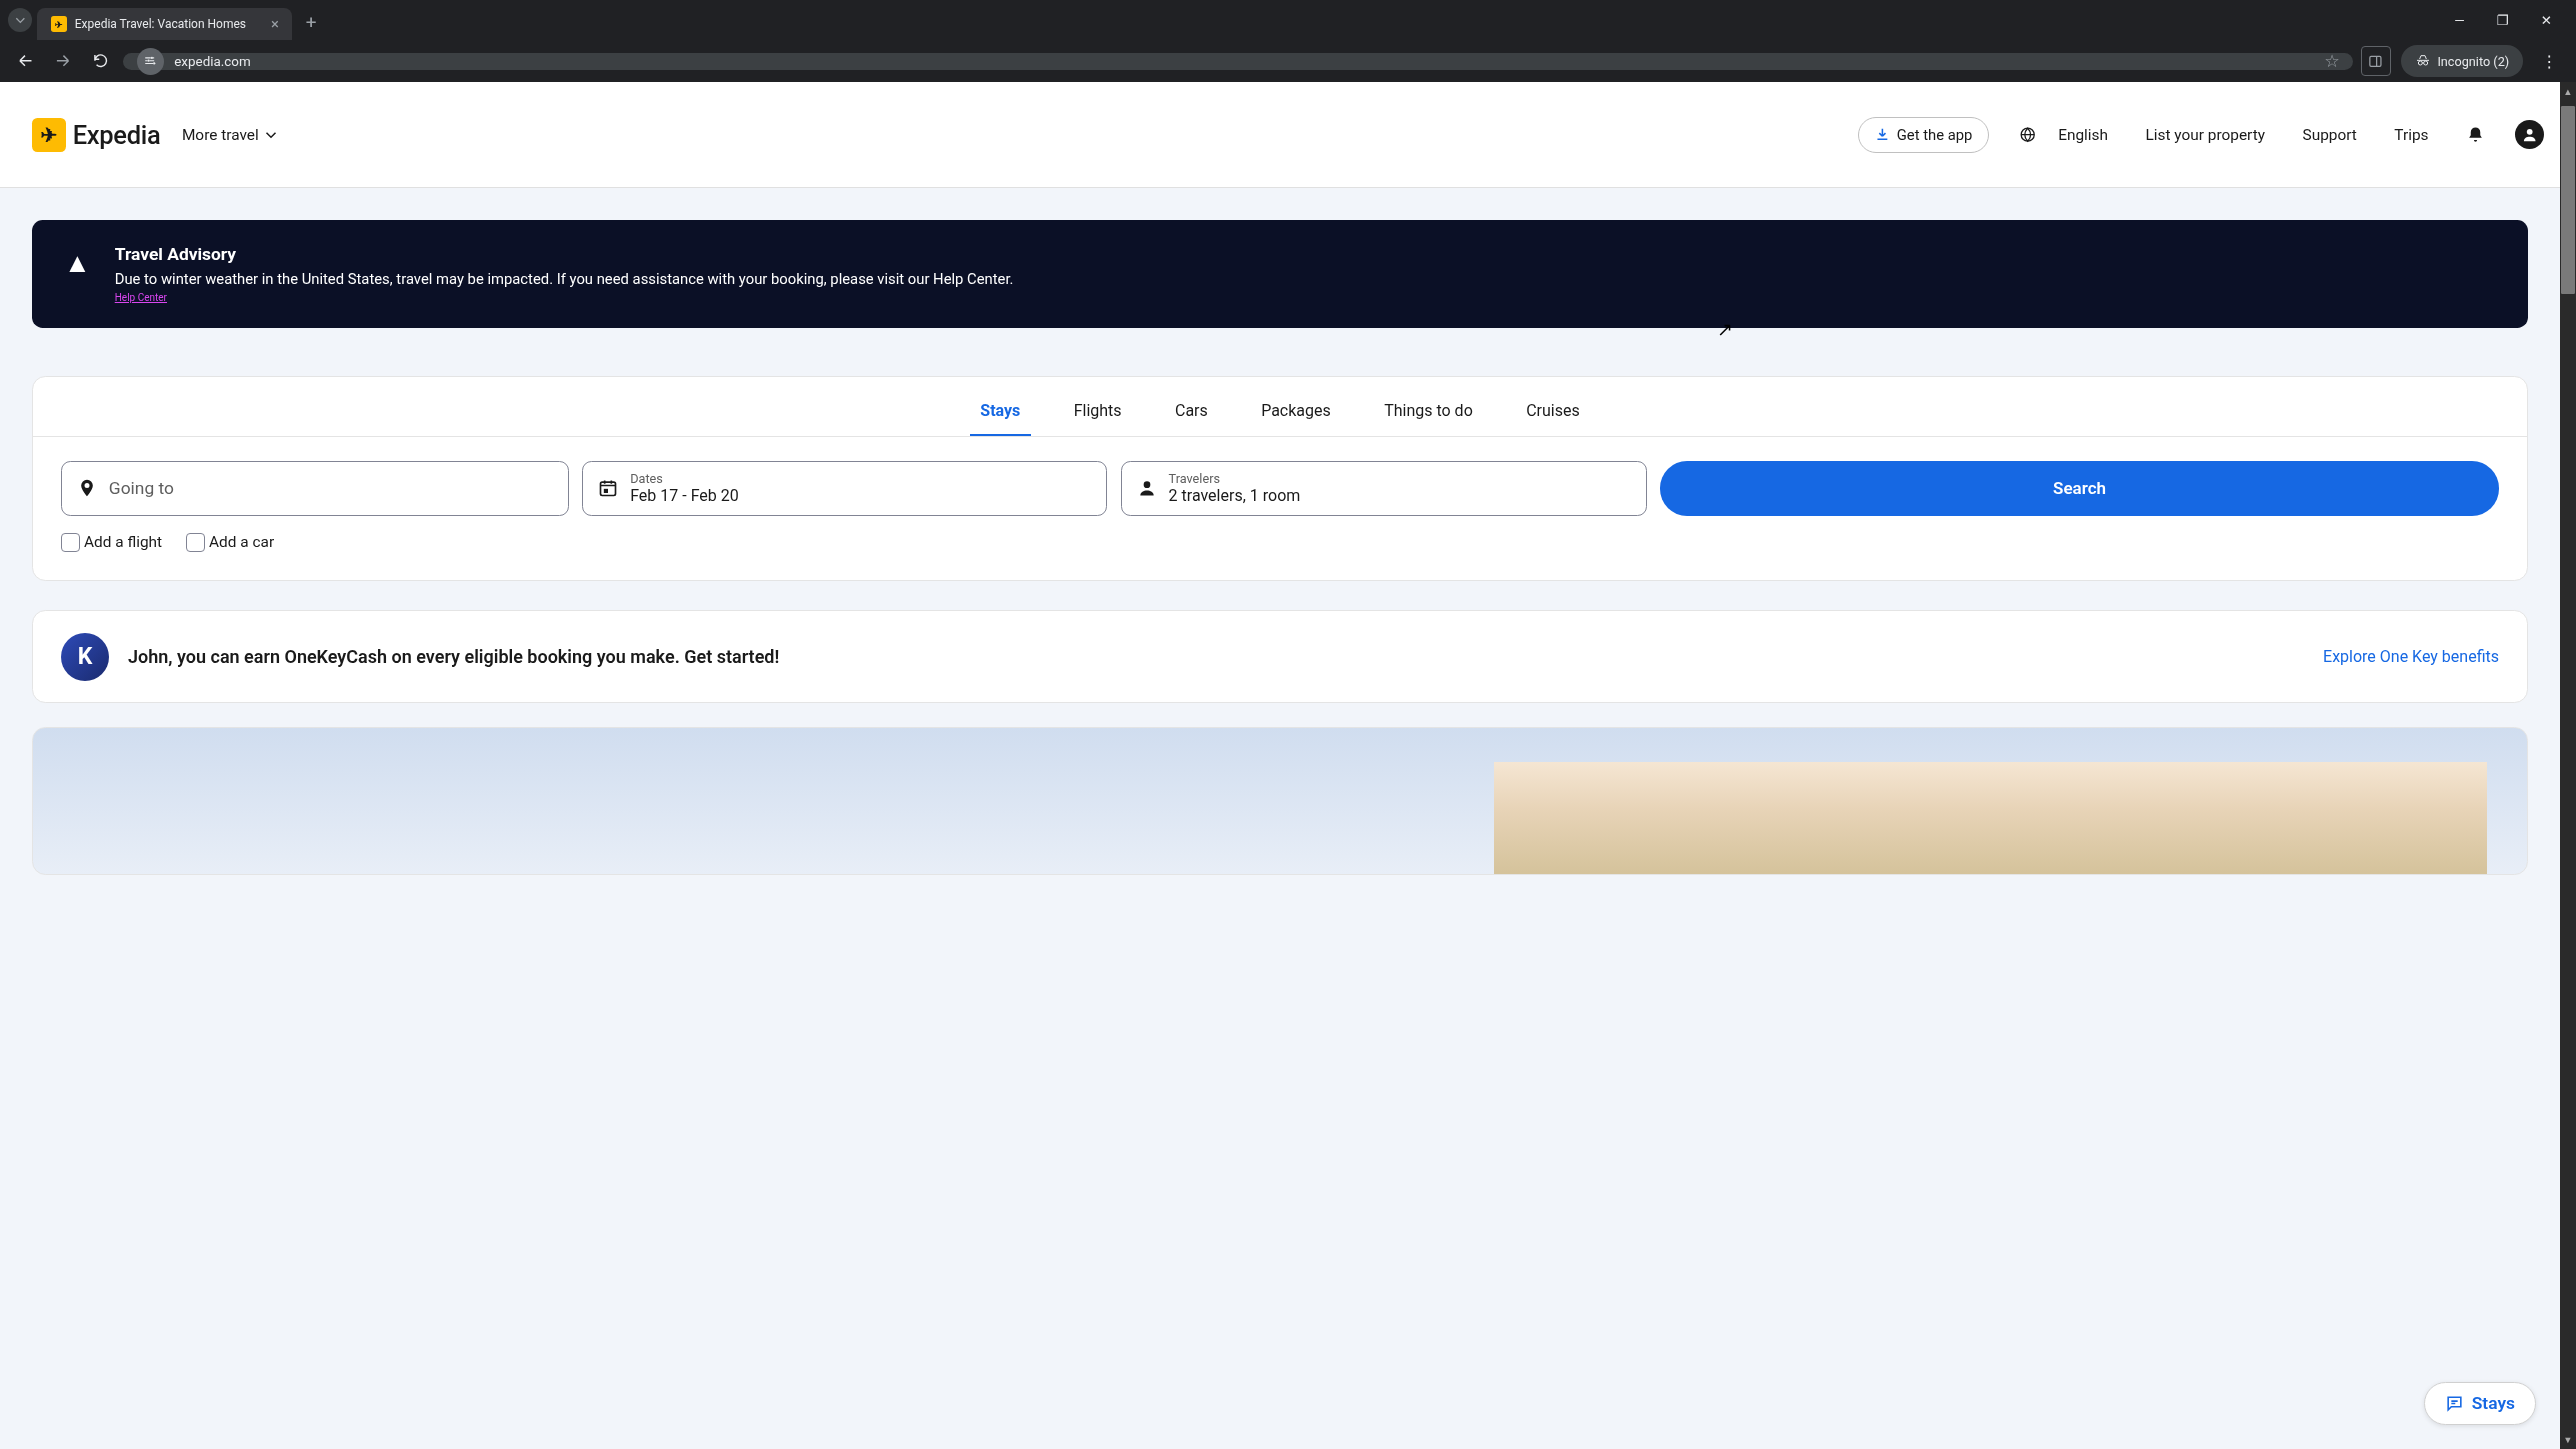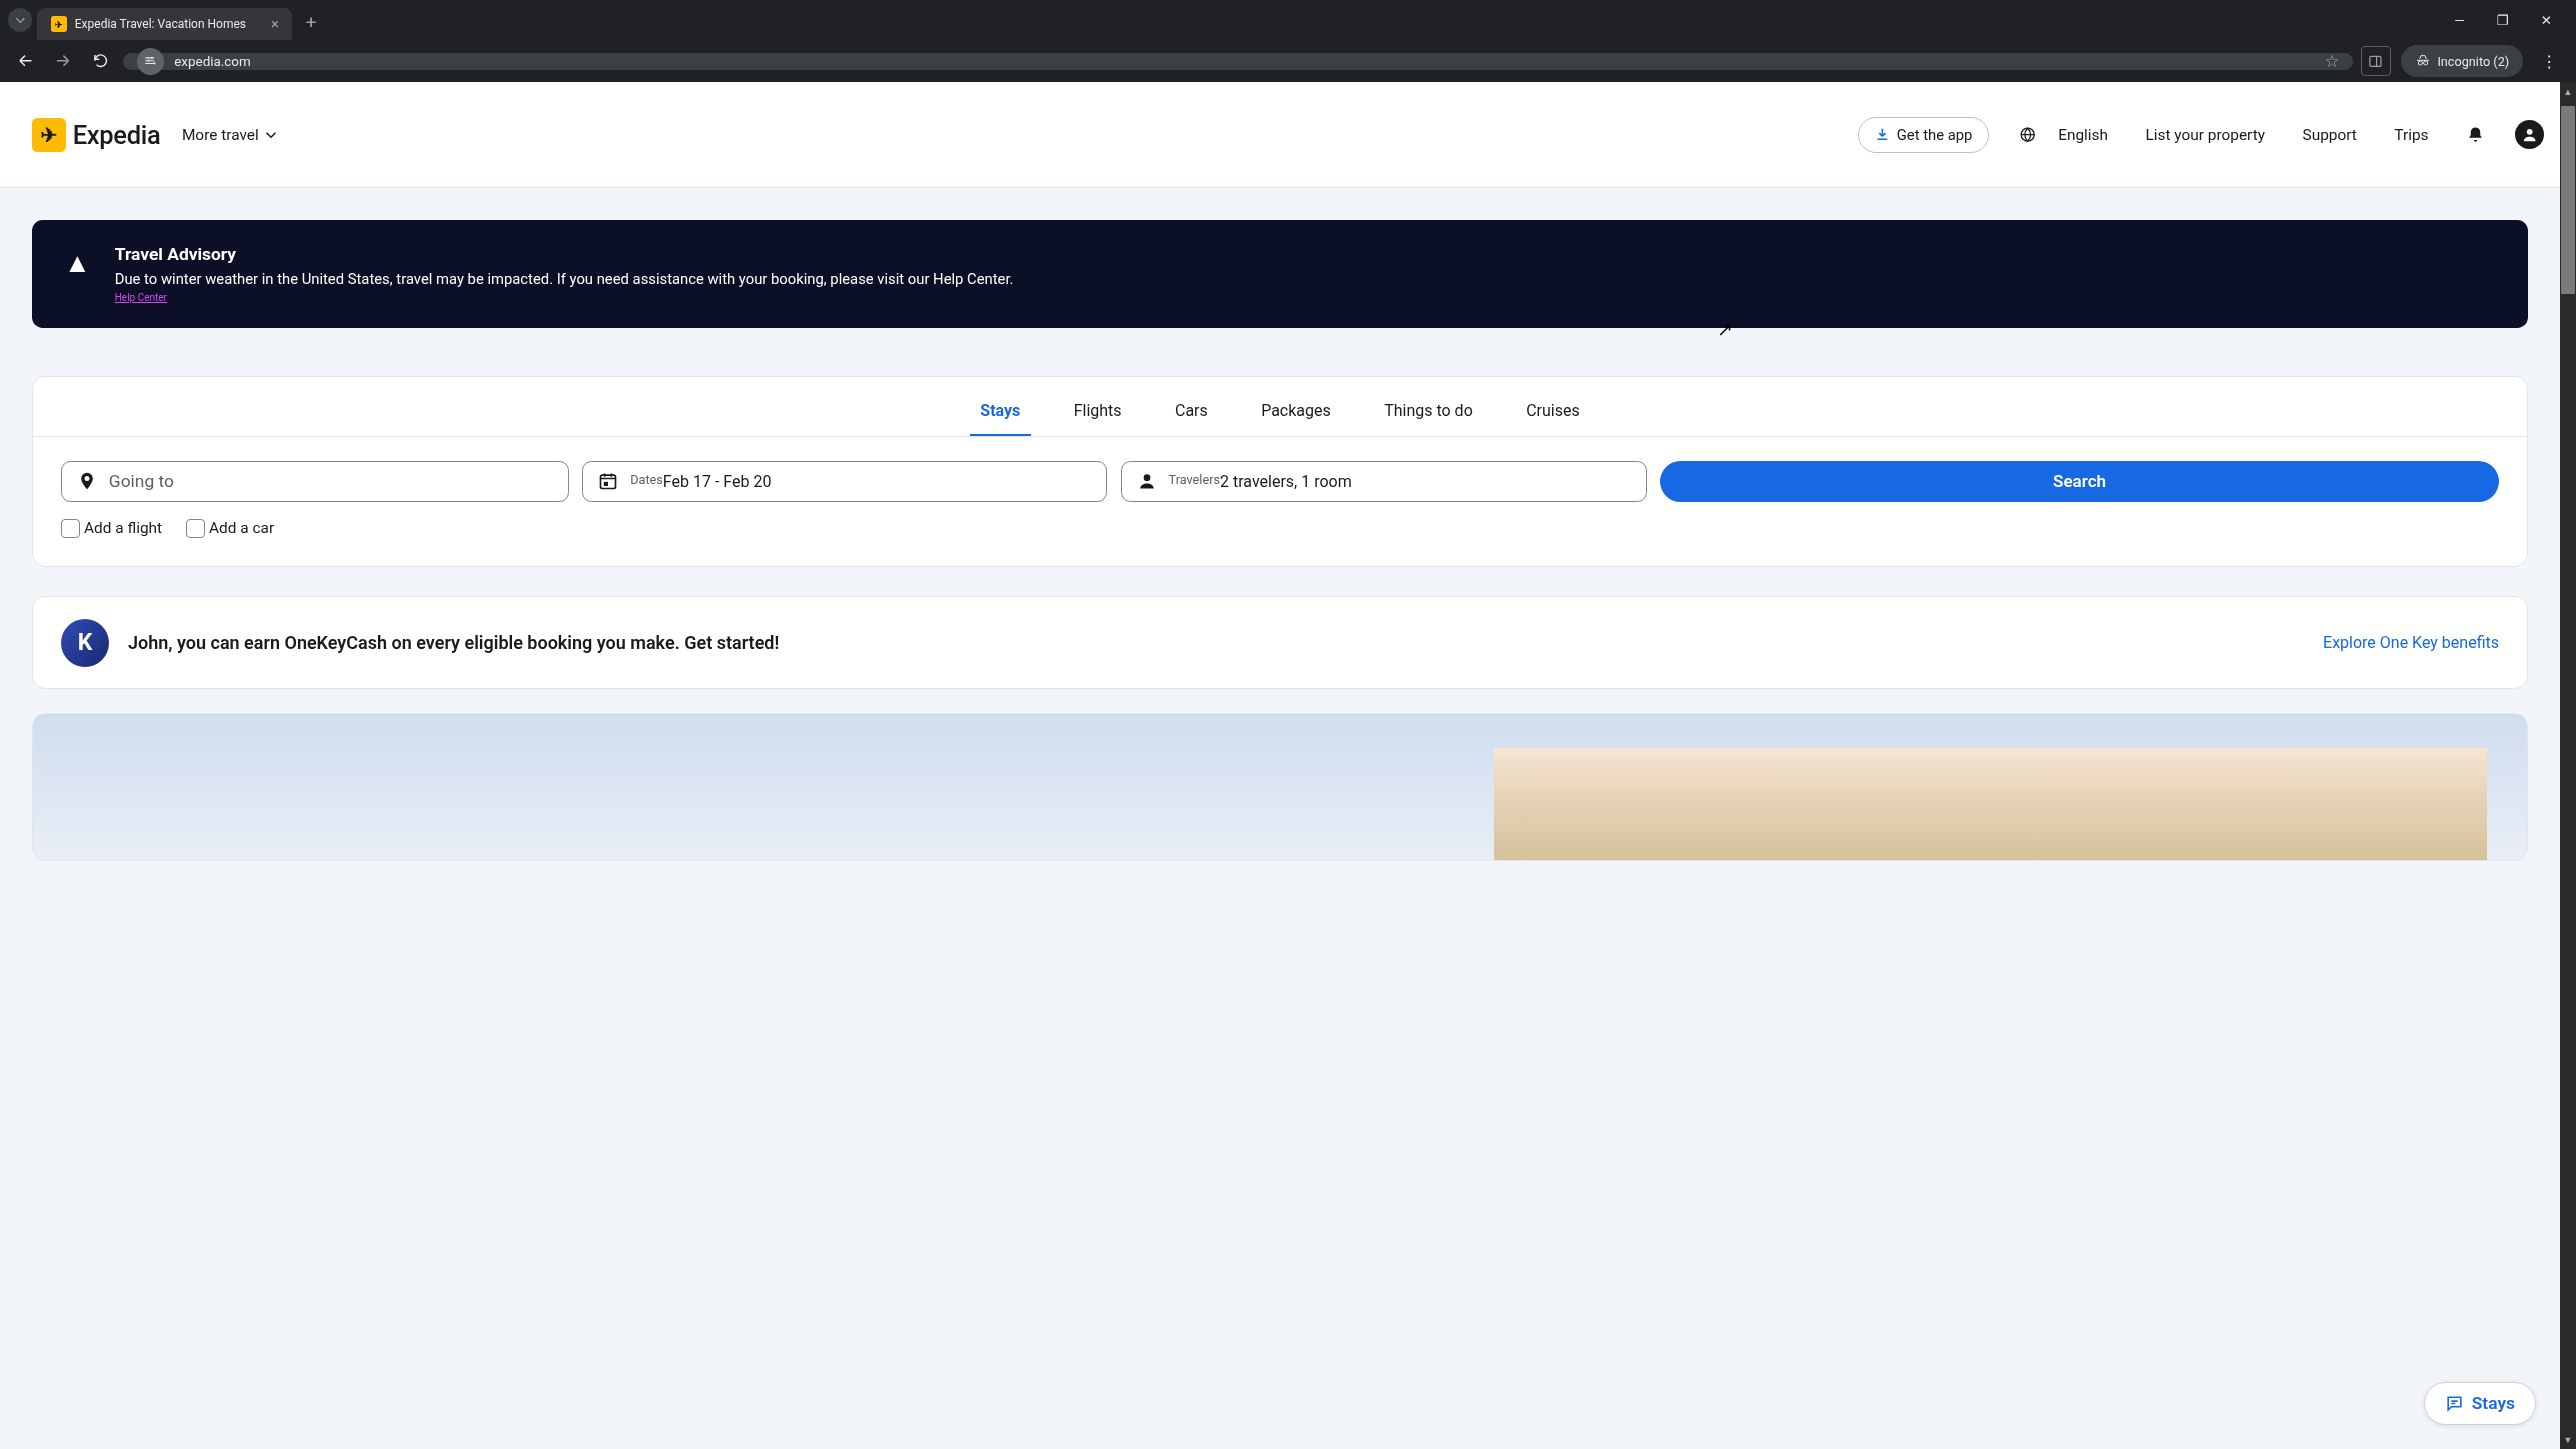--- a/index.html
+++ b/index.html
@@ -48,21 +48,21 @@
 .advisory-link{color:#d946ef;text-decoration:underline;font-size:10px;display:inline-block;margin-top:2px;cursor:pointer}
 .search-card{background:#fff;border-radius:13.4px;margin-top:48px;border:0.7px solid #e4e4e4;overflow:hidden}
 .tabs{display:flex;justify-content:center;gap:32px;border-bottom:0.7px solid #e4e4e4;padding-top:14.8px}
 .tab-item{font-size:16px;color:#1a1a1a;padding:9.4px 10.7px 13.4px;cursor:pointer;border-bottom:2.7px solid transparent}
 .tab-item.active{color:#1668e3;font-weight:700;border-bottom-color:#1668e3}
 .search-row{display:flex;gap:13.4px;padding:24px 28px 12px;align-items:stretch}
 .search-field{border:0.7px solid #818494;border-radius:9.4px;padding:9.4px 14.8px;display:flex;align-items:center;gap:12px;cursor:pointer;background:#fff}
 .search-field.going{flex:0 0 508px}
 .search-field.dates{flex:0 0 525px}
 .search-field.travelers{flex:0 0 526px}
-.field-content{display:flex;flex-direction:row}
+.field-content{display:flex;flex-direction:column}
 .field-label{font-size:12.7px;color:#5e5e5e}
 .field-value{font-size:16px;color:#1a1a1a}
 .field-placeholder{font-size:17.4px;color:#5e5e5e}
 .search-btn{background:#1668e3;color:#fff;border:none;border-radius:27px;font-size:17px;font-weight:600;padding:0 32px;cursor:pointer;flex:1;min-width:107px}
 .addons{display:flex;gap:24px;padding:5.4px 28px 28px;align-items:center}
 .checkbox-wrap{display:flex;align-items:flex-start;gap:4px;cursor:pointer}
 .checkbox{width:19px;height:19px;border:1.3px solid #818494;border-radius:4px}
 .checkbox-label{font-size:15.4px;color:#1a1a1a}
 .promo-card{background:#fff;border-radius:13.4px;margin-top:29.5px;border:0.7px solid #e4e4e4;padding:21.5px 28px;display:flex;align-items:center;gap:19px}
 .onekey-badge{width:48px;height:48px;border-radius:50%;background:linear-gradient(135deg,#2e4bb8,#1a2a6e);display:flex;align-items:center;justify-content:center;color:#fff;font-size:23px;font-weight:700}

